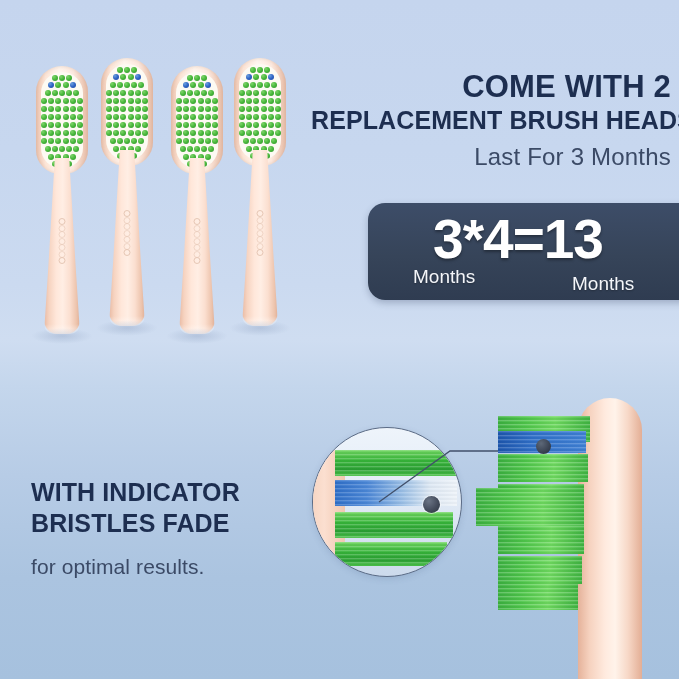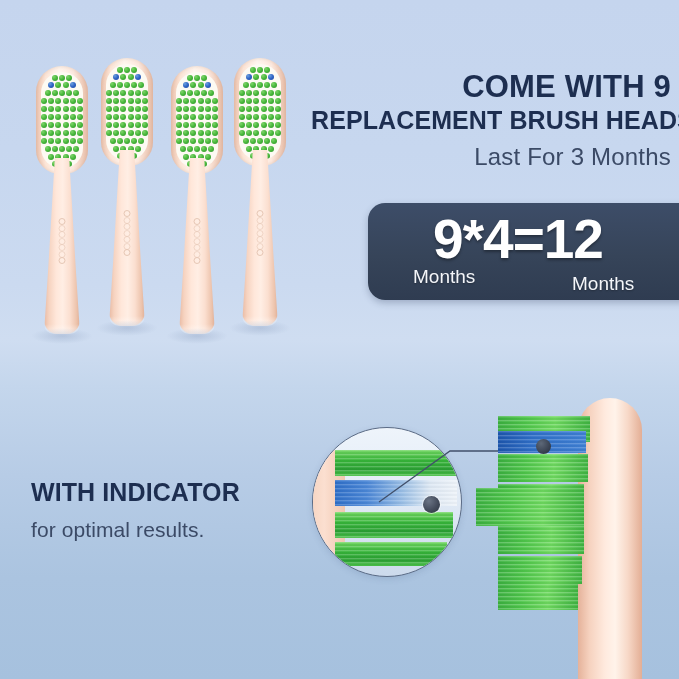--- a/index.html
+++ b/index.html
@@ -487,34 +487,35 @@
           <i style="top: 19.5px; opacity: 0.55;"></i>
           <i style="top: 26px; opacity: 0.55;"></i>
           <i style="top: 32.5px; opacity: 0.55;"></i>
           <i style="top: 39px; opacity: 0.9;"></i>
         </div>
       <div class="shadow"></div>
     </div>
   </div>
 
   <div id="copy">
-    <div class="h1">COME WITH 9</div>
+    <div class="h1">COME WITH 2</div>
     <div class="h2">REPLACEMENT BRUSH HEADS</div>
     <div class="h3">Last For 3 Months</div>
   </div>
 
   <div id="badge">
-    <div class="eq">9*4=12</div>
+    <div class="eq">3*4=13</div>
     <div class="mlabel m-left">Months</div>
     <div class="mlabel m-right">Months</div>
   </div>
 
   <div id="bcopy">
     <div class="b1">WITH INDICATOR</div>
-    <div class="b2" style="margin-top:8px;">for optimal results.</div>
+    <div class="b1">BRISTLES FADE</div>
+    <div class="b2" style="margin-top:14px;">for optimal results.</div>
   </div>
 
   <div id="mag">
     <div class="maghandle"></div>
     <div class="mband mb-green" style="top:22px;width:128px;height:26px;"></div>
     <div class="mband mb-blue" style="top:52px;width:122px;height:26px;"></div>
     <div class="mband mb-green" style="top:84px;width:118px;height:26px;"></div>
     <div class="mband mb-green" style="top:114px;width:112px;height:24px;"></div>
     <div class="magdot"></div>
   </div>

